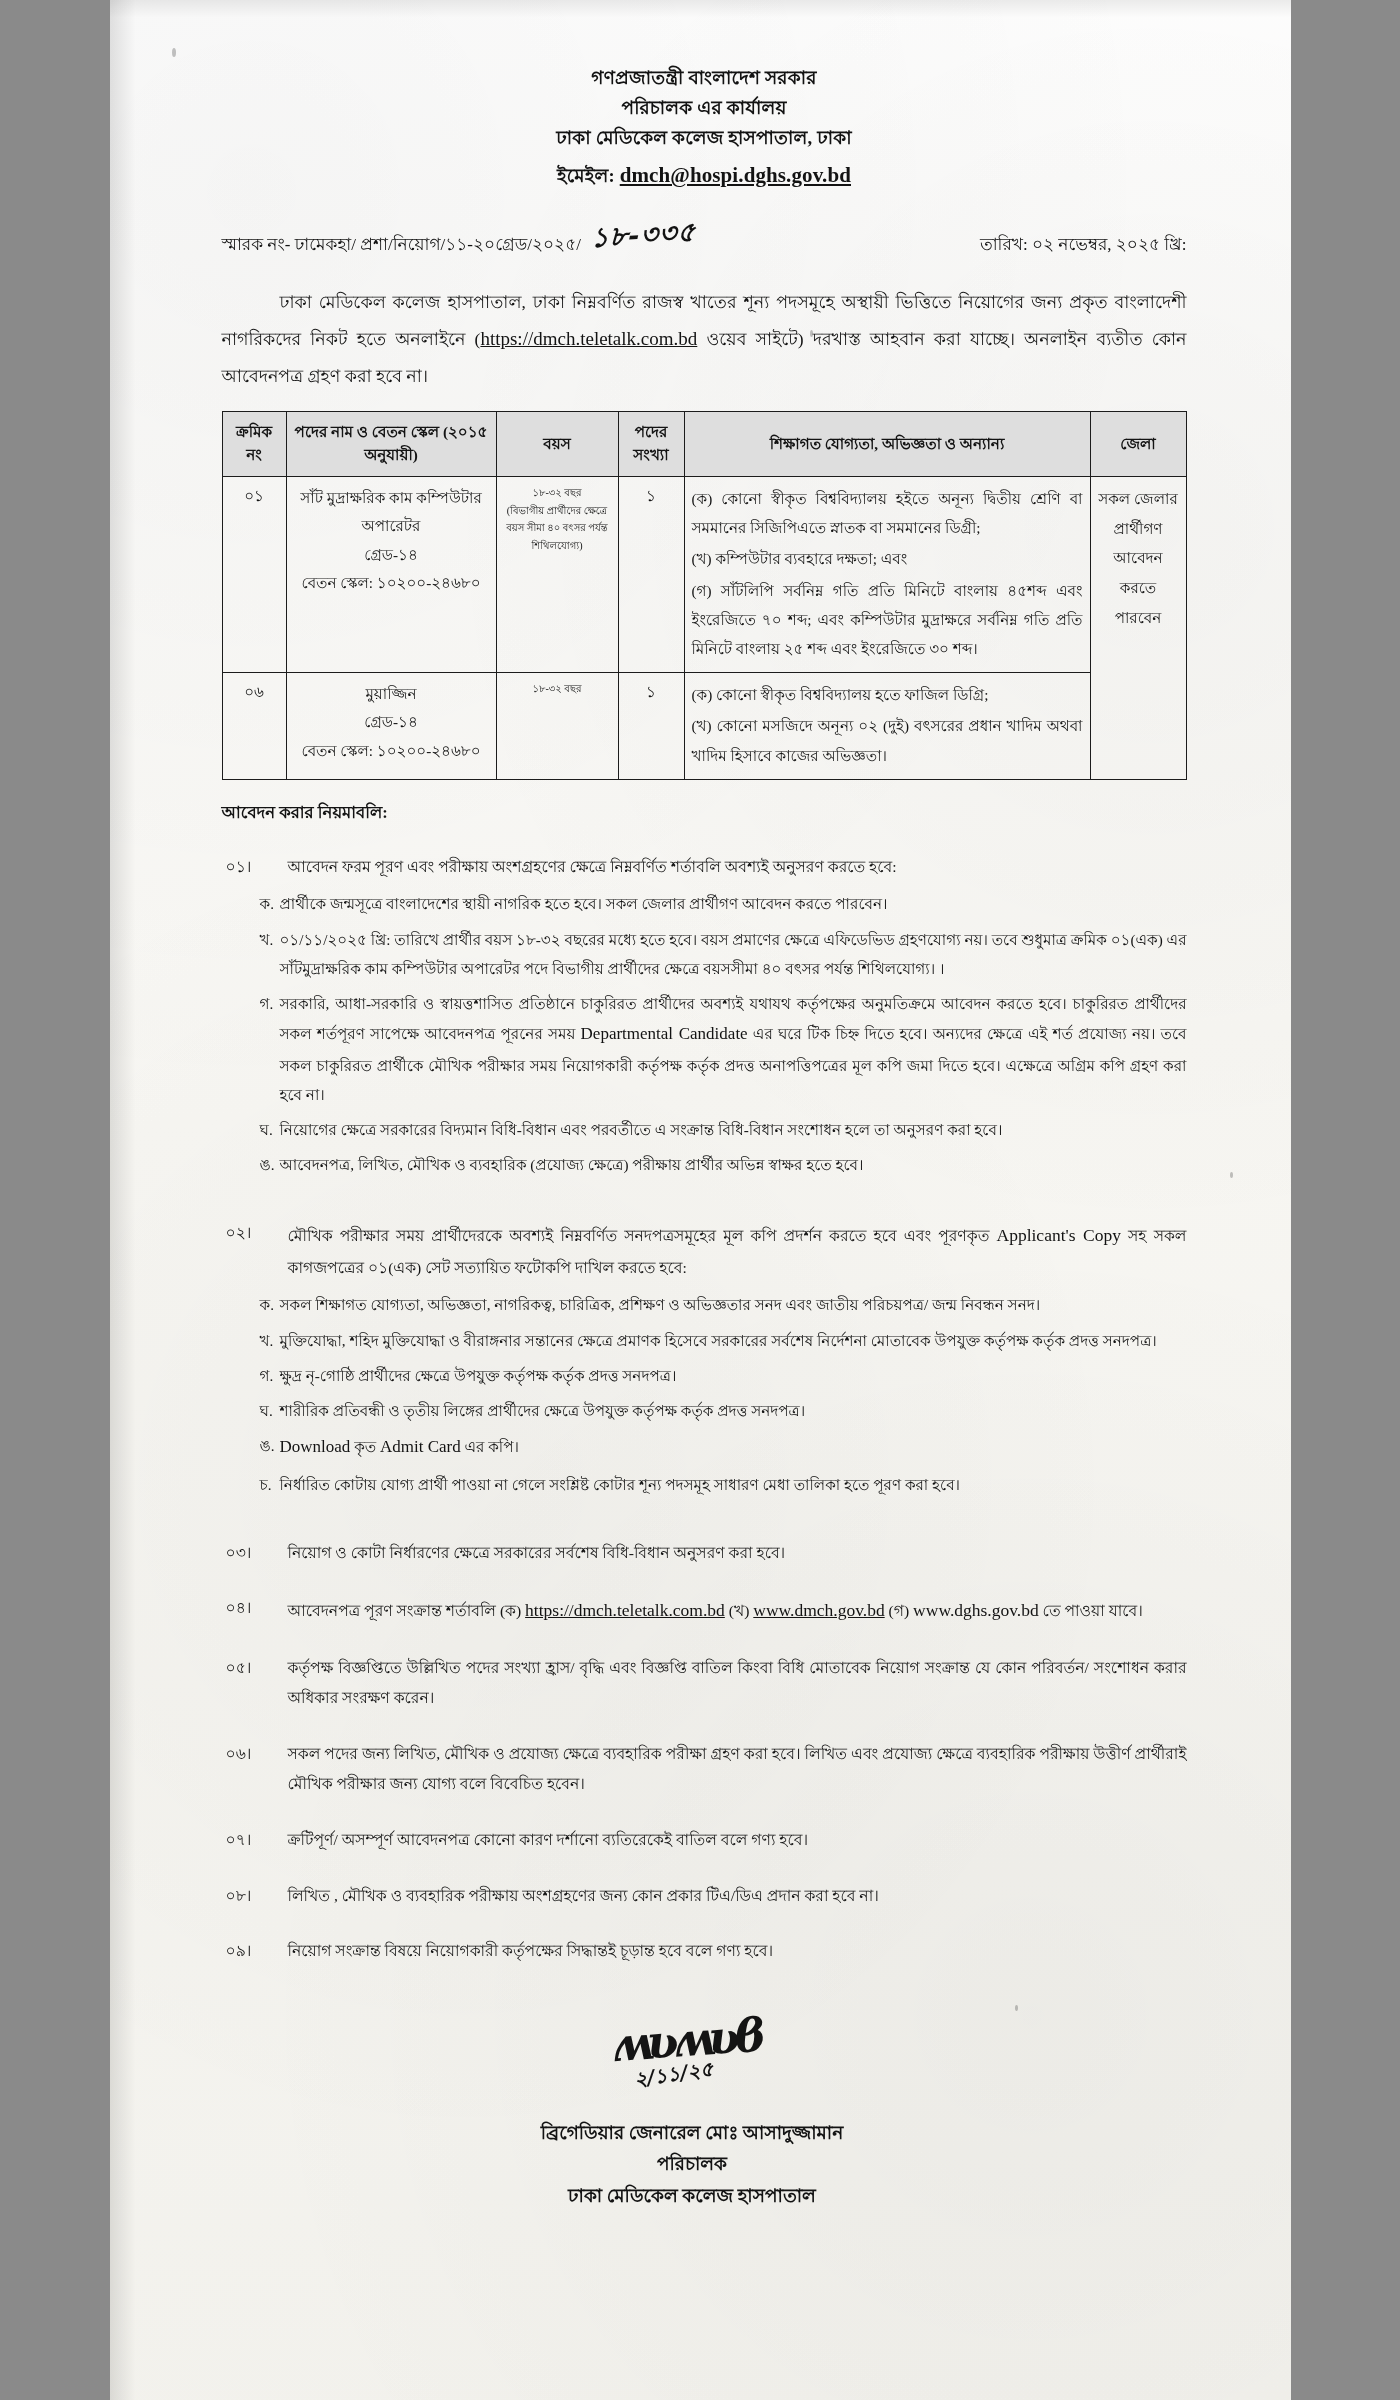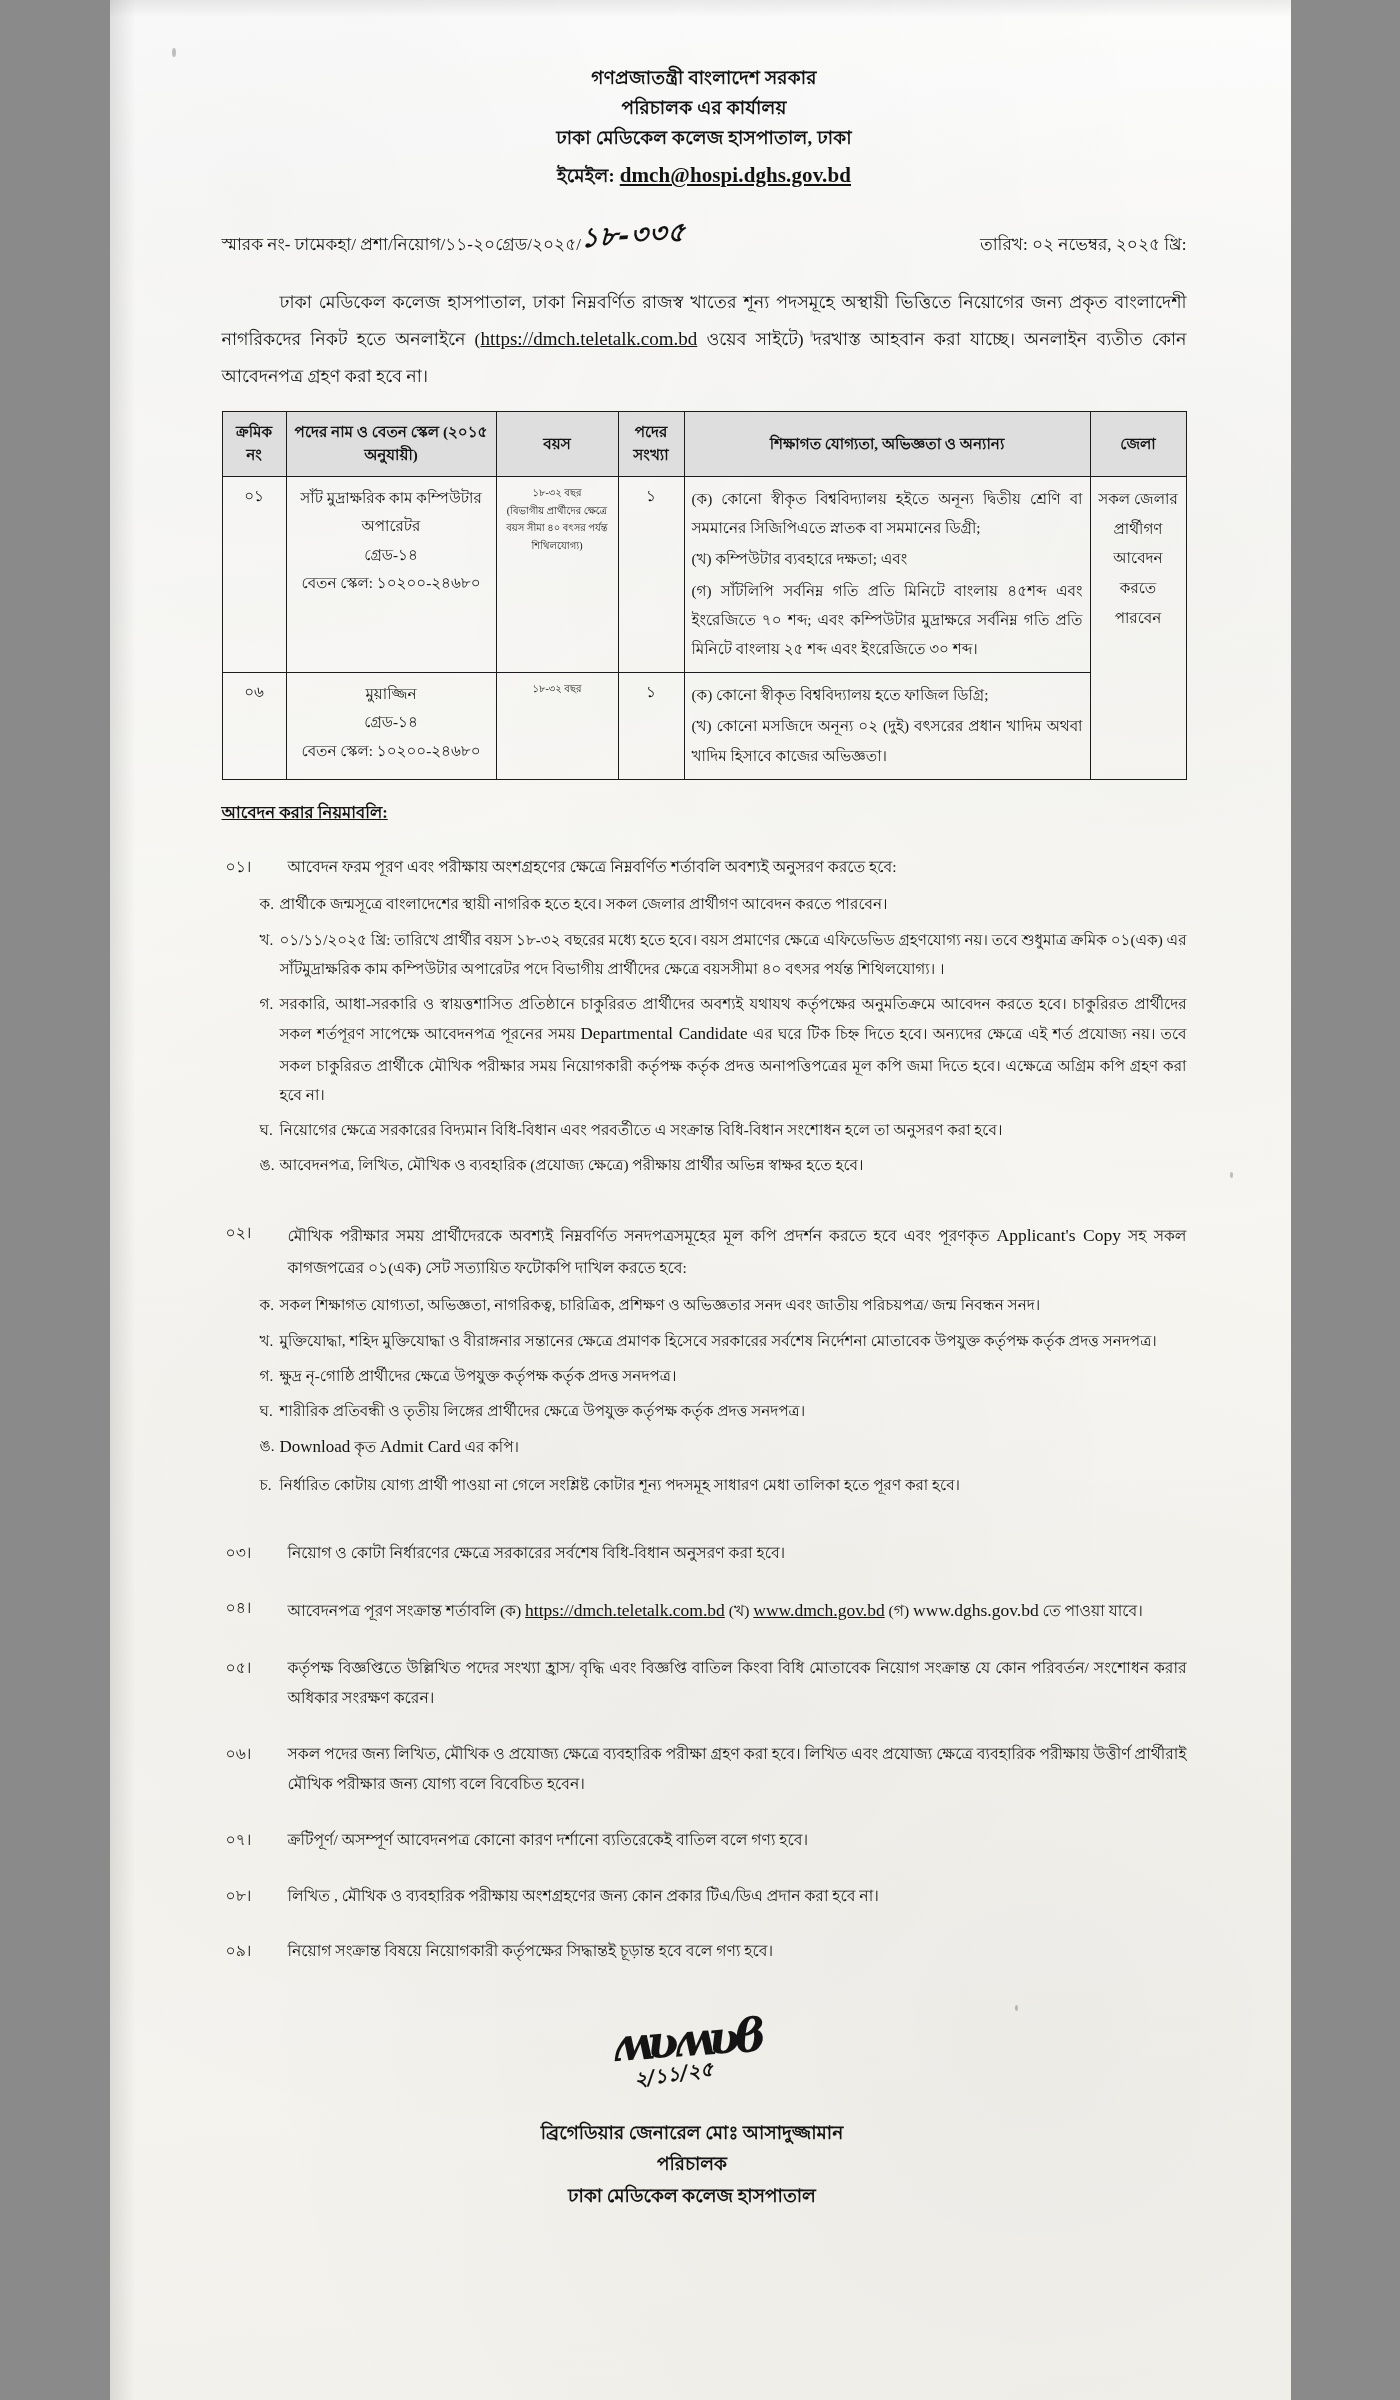--- a/index.html
+++ b/index.html
@@ -75,21 +75,21 @@
   }
 
   
   .memo-row {
     display: flex;
     justify-content: space-between;
     align-items: flex-end;
     margin-top: 22px;
     font-size: 17px;
   }
-  .memo-left { display: flex; align-items: flex-end; gap: 0; }
+  .memo-left { display: flex; align-items: flex-end; gap: 10px; }
   .memo-hand {
     font-family: "DejaVu Serif", serif;
     font-size: 27px;
     font-weight: 700;
     font-style: italic;
     transform: rotate(-3.5deg) skewX(-6deg);
     display: inline-block;
     letter-spacing: 1px;
   }
   .memo-right { font-size: 17px; }
@@ -154,21 +154,20 @@
   td.c-age    { text-align: center; line-height: 1.76; font-size: 10px; }
   td.c-qual   { text-align: justify; line-height: 1.92; }
   td.c-dist   { text-align: center; line-height: 1.95; vertical-align: middle; }
   td.c-qual p { margin: 0 0 2px 0; }
 
   
   .rules-head {
     margin-top: 20px;
     font-size: 16.5px;
     font-weight: 600;
-    text-decoration: underline;
   }
   .rule {
     display: flex;
     margin-top: 25px;
     font-size: 15.6px;
     line-height: 1.96;
   }
   .rule .num {
     flex: 0 0 62px;
     padding-left: 4px;

